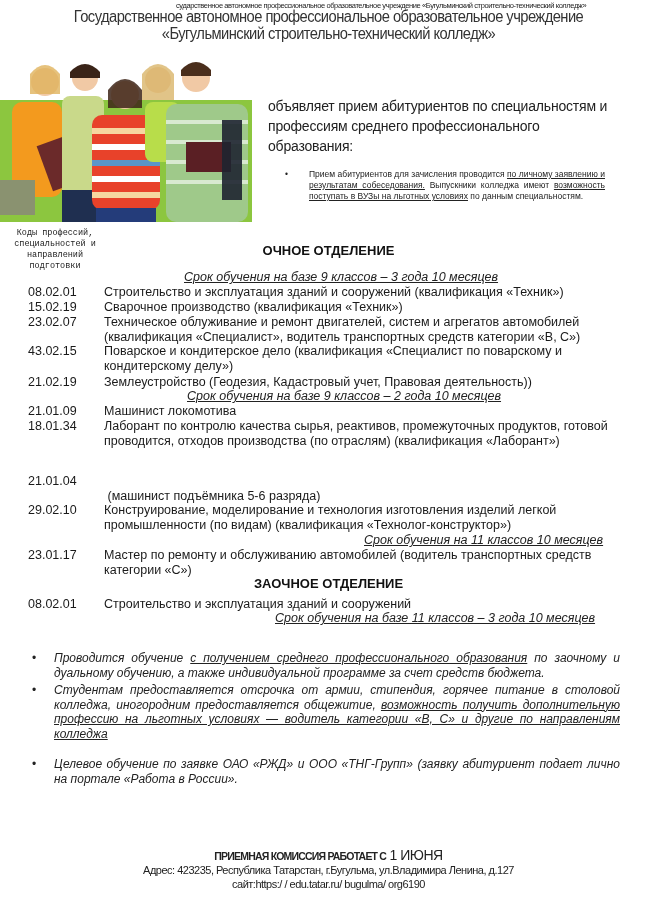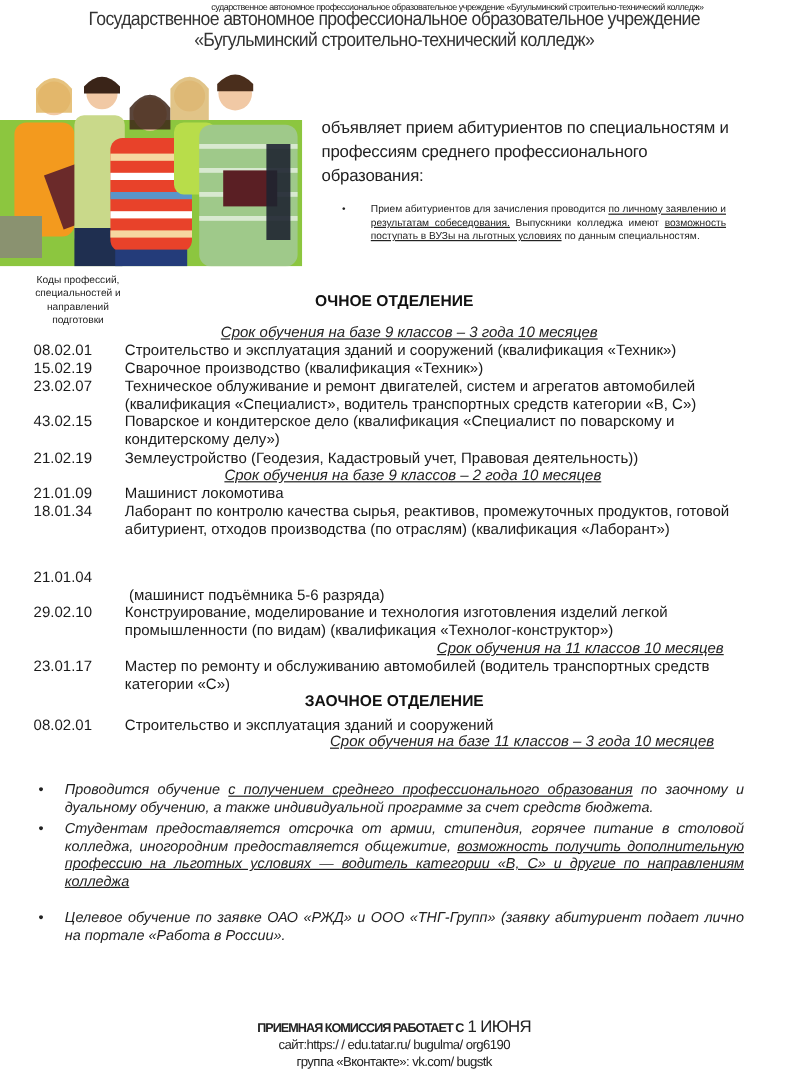--- a/index.html
+++ b/index.html
@@ -11,21 +11,21 @@
 
   .photo { top:60px; left:0; width:252px; height:162px; overflow:hidden; }
   .photo svg { display:block; }
 
   .announce { top:96px; left:268px; width:360px; font-size:14px; line-height:20px; color:#222; letter-spacing:-0.2px; }
   .bullet-top { top:169px; left:285px; width:320px; font-size:8.5px; line-height:11px; color:#222; text-align:justify; }
   .bullet-top .dot { position:absolute; left:0; top:0; }
   .bullet-top .txt { margin-left:24px; display:block; }
   .u { text-decoration:underline; }
 
-  .codes-label { top:228px; left:20px; width:90px; text-align:center; font-size:8.5px; line-height:11px; color:#222; }
+  .codes-label { top:228px; left:10px; width:90px; text-align:center; font-size:8.5px; line-height:11px; color:#222;font-family:Liberation Mono, monospace; }
 
   .sec-title { left:0; width:657px; text-align:center; font-weight:bold; font-size:13px; color:#111; }
   .term { font-style:italic; text-decoration:underline; font-size:12.5px; color:#222; white-space:nowrap; }
 
   .row { left:0; width:657px; font-size:12.5px; line-height:14.5px; color:#1a1a1a; }
   .row .code { position:absolute; left:28px; top:0; }
   .row .desc { position:absolute; left:104px; top:0; width:520px; }
 
   .notes { left:30px; width:590px; font-size:12px; line-height:14.5px; font-style:italic; color:#222; }
   .notes .item { position:relative; padding-left:24px; text-align:justify; }
@@ -120,21 +120,21 @@
 </div>
 
 <div class="abs term" style="top:389px; left:187px;">Срок обучения на базе 9 классов – 2 года 10 месяцев</div>
 
 <div class="abs row" style="top:404px;">
   <span class="code">21.01.09</span>
   <span class="desc">Машинист локомотива</span>
 </div>
 <div class="abs row" style="top:419px;">
   <span class="code">18.01.34</span>
-  <span class="desc">Лаборант по контролю качества сырья, реактивов, промежуточных продуктов, готовой абитуриент, отходов производства (по отраслям) (квалификация «Лаборант»)</span>
+  <span class="desc">Лаборант по контролю качества сырья, реактивов, промежуточных продуктов, готовой проводится, отходов производства (по отраслям) (квалификация «Лаборант»)</span>
 </div>
 <div class="abs row" style="top:474px;">
   <span class="code">21.01.04</span>
   <span class="desc">
     <br>
     &nbsp;<span>(машинист подъёмника 5-6 разряда)</span>
   </span>
 </div>
 <div class="abs row" style="top:503px;">
   <span class="code">29.02.10</span>
@@ -167,15 +167,15 @@
     <span>Студентам предоставляется отсрочка от армии, стипендия, горячее питание в столовой колледжа, иногородним предоставляется общежитие, </span><span class="u">возможность получить дополнительную профессию на льготных условиях — водитель категории «В, С» и другие по направлениям колледжа</span>
   </div>
   <div class="item" style="margin-top:16px;">
     <span class="dot">•</span>
     <span>Целевое обучение по заявке ОАО «РЖД» и ООО «ТНГ-Групп» (заявку абитуриент подает лично на портале «Работа в России».</span>
   </div>
 </div>
 
 <div class="abs footer" style="top:800px;margin-top:48px;">
   <div><span class="bold">ПРИЕМНАЯ КОМИССИЯ РАБОТАЕТ С</span><span style="font-size:14px;"> 1 ИЮНЯ</span></div>
+  <div>Адрес: 423235, Республика Татарстан, г.Бугульма, ул.Владимира Ленина, д.127</div>
   <div>сайт:https:/ / edu.tatar.ru/ bugulma/ org6190</div>
-  <div>группа «Вконтакте»:   vk.com/ bugstk</div>
 </div>
 
 </body></html>

